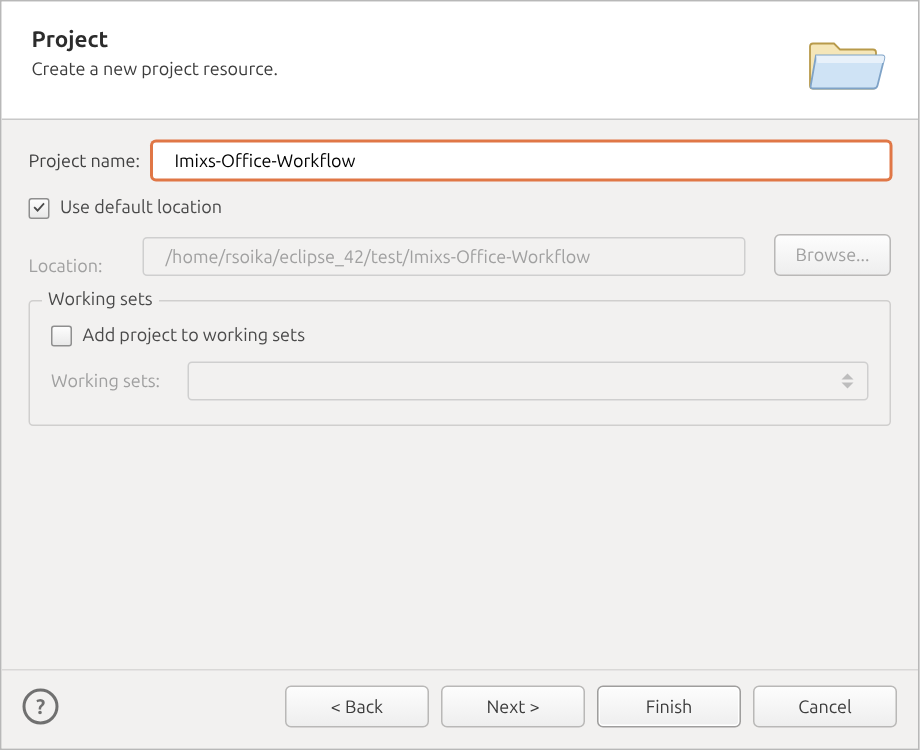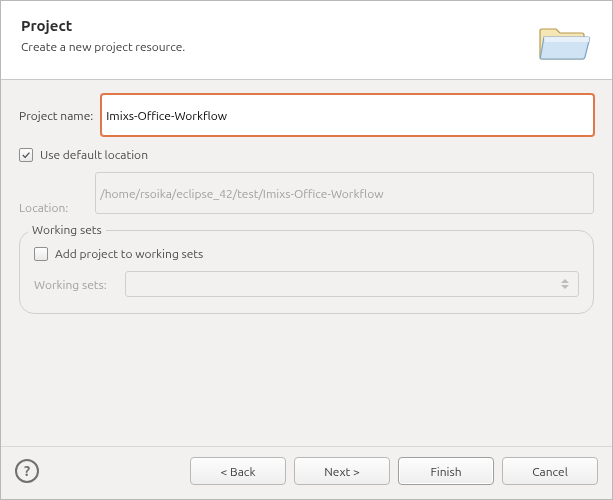--- a/index.html
+++ b/index.html
@@ -51,25 +51,25 @@
     }
     .label {
       font-size: 12px;
       color: #404040;
       margin-right: 8px;
       white-space: nowrap;
     }
     .label.disabled { color: #a0a0a0; }
     .text-input {
       flex: 1;
-      height: 42px;
+      height: 26px;
       border: 1px solid #b0afae;
       border-radius: 3px;
       background: #ffffff;
-      padding: 0 4px;
+      padding: 0 14px;
       font-size: 12px;
       font-family: inherit;
     }
     .text-input.focused {
       border: 1px solid #e07746;
       box-shadow: 0 0 0 1px #e07746;
     }
     .text-input.disabled {
       background: #f2f1f0;
       color: #a0a0a0;
@@ -113,21 +113,21 @@
       color: #a0a0a0;
       cursor: default;
     }
     .btn.default {
       border: 1px solid #9f9e9d;
       box-shadow: inset 0 0 0 1px #ffffff;
     }
     
     .fieldset {
       border: 1px solid #d0cfce;
-      border-radius: 15px;
+      border-radius: 3px;
       padding: 12px 14px 16px 14px;
       margin-top: 16px;
       position: relative;
     }
     .fieldset-legend {
       position: absolute;
       top: -8px;
       left: 8px;
       background: #f2f1f0;
       padding: 0 4px;
@@ -218,20 +218,21 @@
   </div>
 
   <div class="checkbox-row">
     <div class="checkbox checked"></div>
     <span>Use default location</span>
   </div>
 
   <div class="loc-row">
     <span class="label disabled">Location:</span>
     <input class="text-input disabled" type="text" disabled="" value="/home/rsoika/eclipse_42/test/Imixs-Office-Workflow" style="">
+    <button class="btn disabled" disabled="">Browse...</button>
   </div>
 
   <div class="fieldset">
     <span class="fieldset-legend">Working sets</span>
 
     <div class="checkbox-row" style="margin:4px 0 0 0;">
       <div class="checkbox"></div>
       <span>Add project to working sets</span>
     </div>
 

